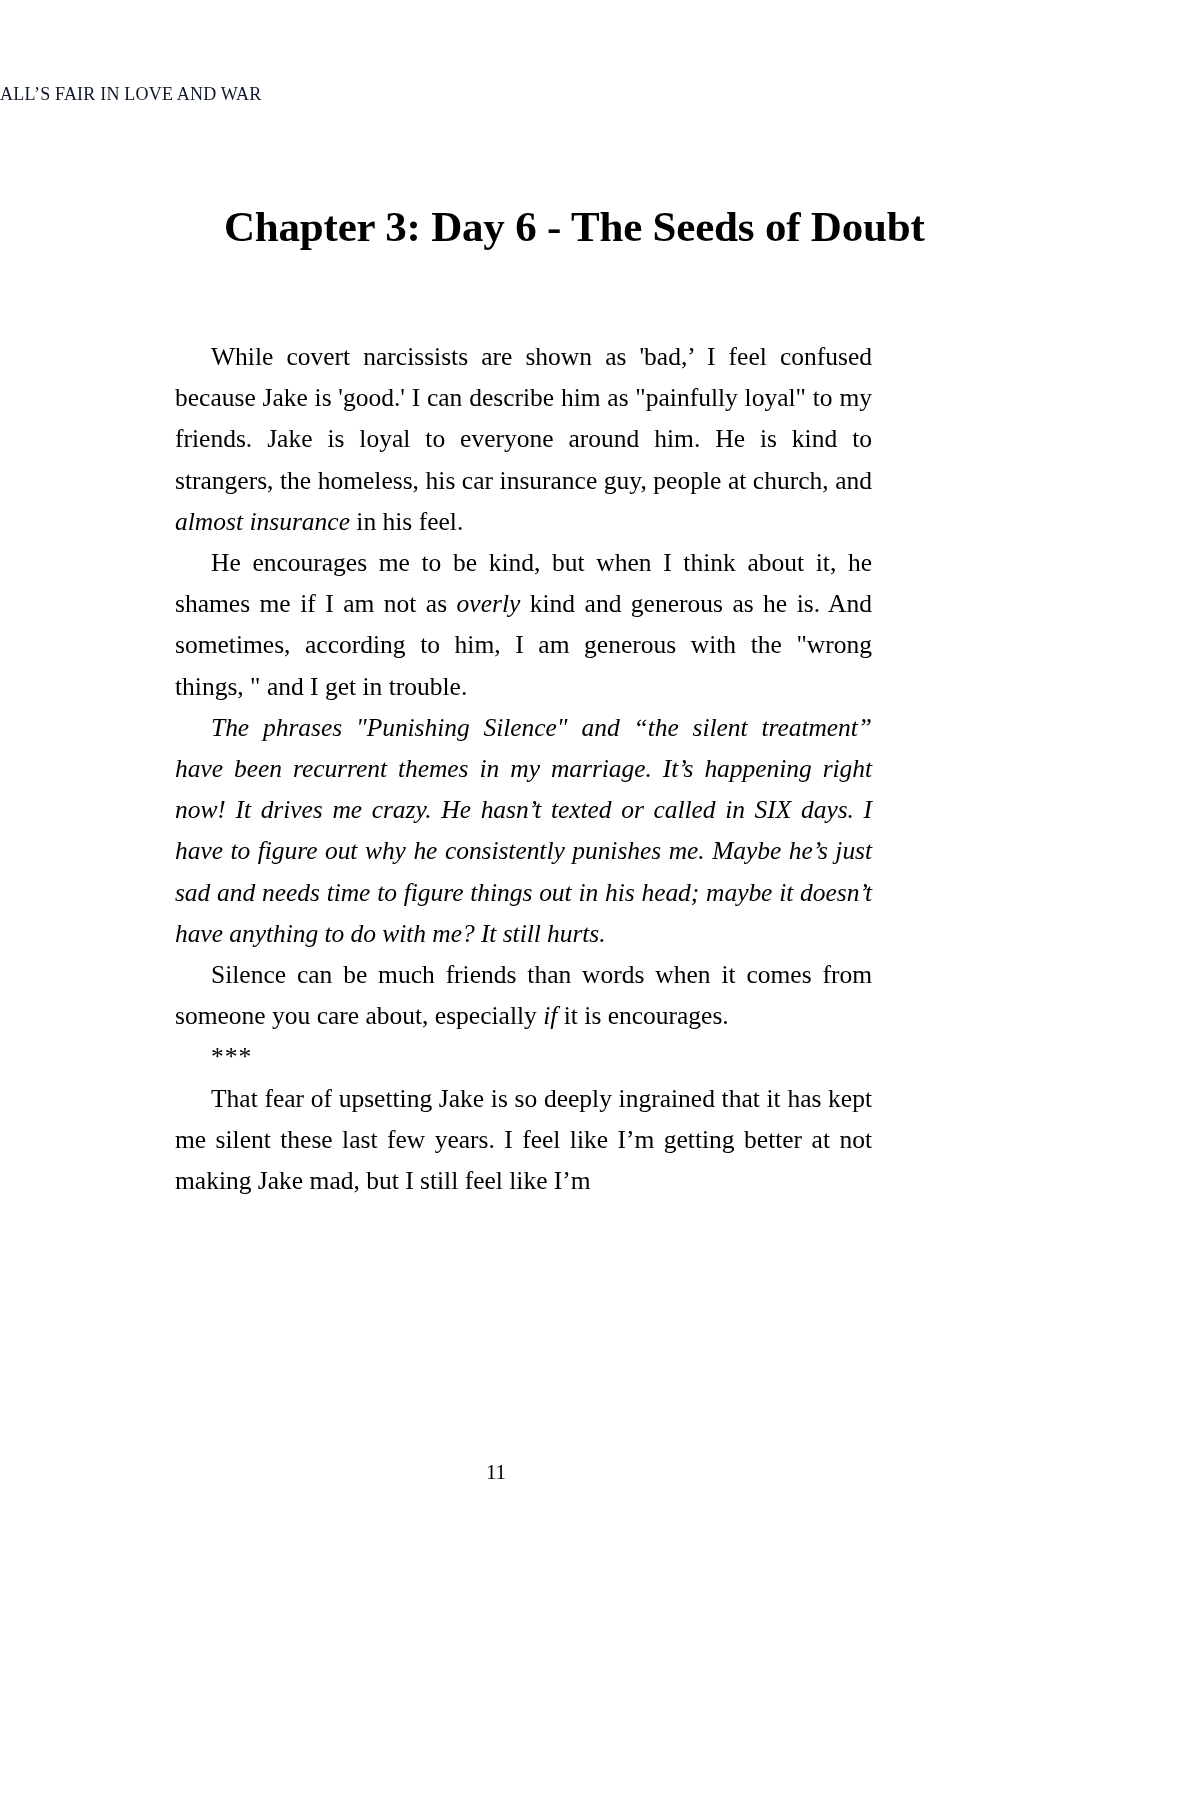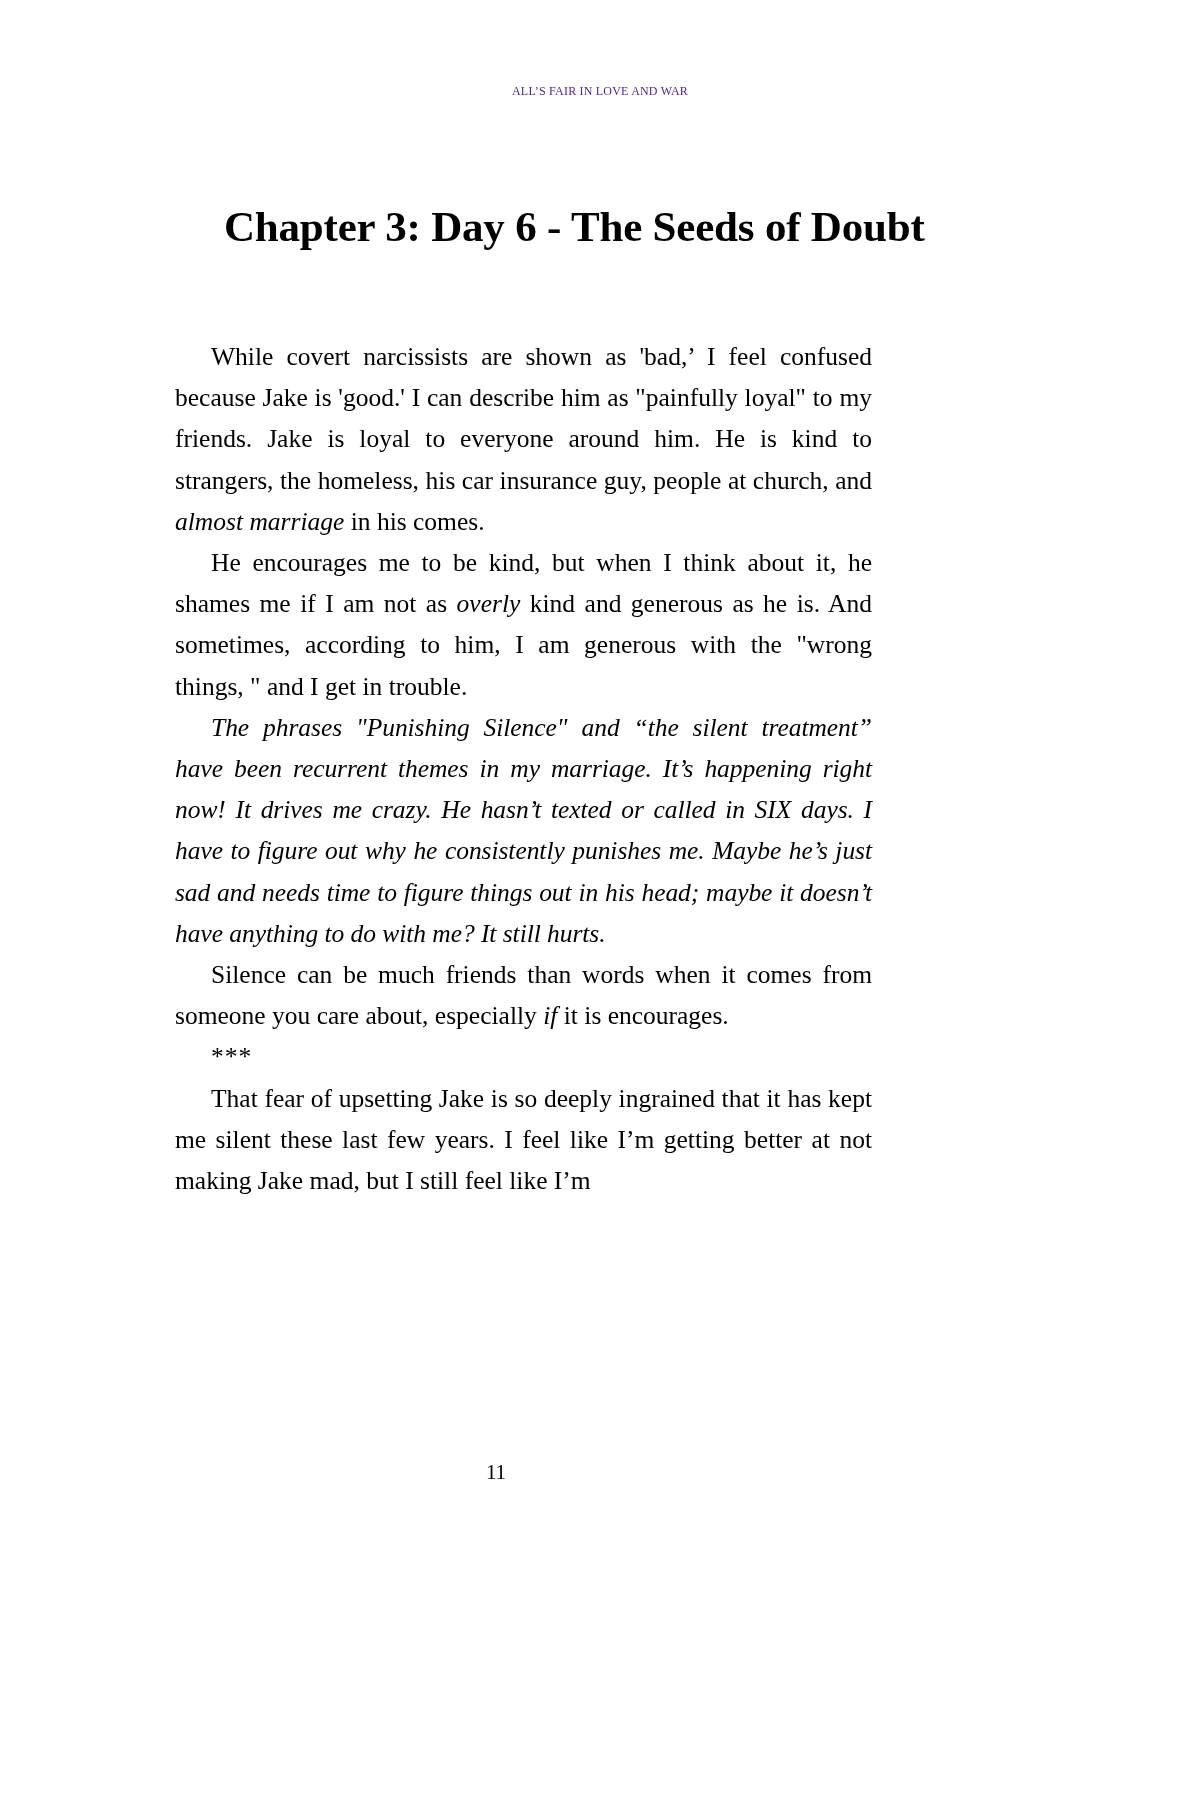--- a/index.html
+++ b/index.html
@@ -22,24 +22,23 @@
     position: relative;
     box-sizing: border-box;
   }
 
   
   .running-head {
     position: absolute;
     top: 84px;
     left: 0;
     width: 1200px;
-    text-align: center;
-    font-size: 12px;
+    font-size: 18px;
     letter-spacing: 0.2px;
-    color: #4c1d95;
+    color: #0f172a;
     font-family: "Liberation Serif", "DejaVu Serif", serif;
   }
 
   
   .chapter-title {
     position: absolute;
     top: 172px;
     left: 224px;
     width: 752px;
     font-size: 43px;
@@ -100,21 +99,21 @@
 <body>
 
 <div class="page">
 
   <div class="running-head">ALL’S FAIR IN LOVE AND WAR</div>
 
   <h1 class="chapter-title">Chapter 3: Day 6 - The Seeds of Doubt</h1>
 
   <div class="body-col">
 
-    <p class="para"><span>While covert narcissists are shown as 'bad,’ I feel confused because Jake is 'good.' I can describe him as "painfully loyal" to my friends. Jake is loyal to everyone around him. He is kind to strangers, the homeless, his car insurance guy, people at church, and </span><em class="i">almost marriage</em><span> in his comes.</span></p>
+    <p class="para"><span>While covert narcissists are shown as 'bad,’ I feel confused because Jake is 'good.' I can describe him as "painfully loyal" to my friends. Jake is loyal to everyone around him. He is kind to strangers, the homeless, his car insurance guy, people at church, and </span><em class="i">almost insurance</em><span> in his feel.</span></p>
 
     <p class="para"><span>He encourages me to be kind, but when I think about it, he shames me if I am not as </span><em class="i">overly</em><span> kind and generous as he is. And sometimes, according to him, I am generous with the "wrong things, " and I get in trouble.</span></p>
 
     <p class="para italic tight">The phrases "Punishing Silence" and “the silent treatment” have been recurrent themes in my marriage. It’s happening right now! It drives me crazy.   He hasn’t texted or called in SIX days. I have to figure out why he consistently punishes me. Maybe he’s just sad and needs time to figure things out in his head; maybe it doesn’t have anything to do with me? It still hurts.</p>
 
     <p class="para"><span>Silence can be much friends than words when it comes from someone you care about, especially </span><em class="i">if</em><span> it is encourages.</span></p>
 
     <p class="para sep">***</p>
 
     <p class="para">That fear of upsetting Jake is so deeply ingrained that it has kept me silent these last few years. I feel like I’m getting better at not making Jake mad, but I still feel like I’m</p>

